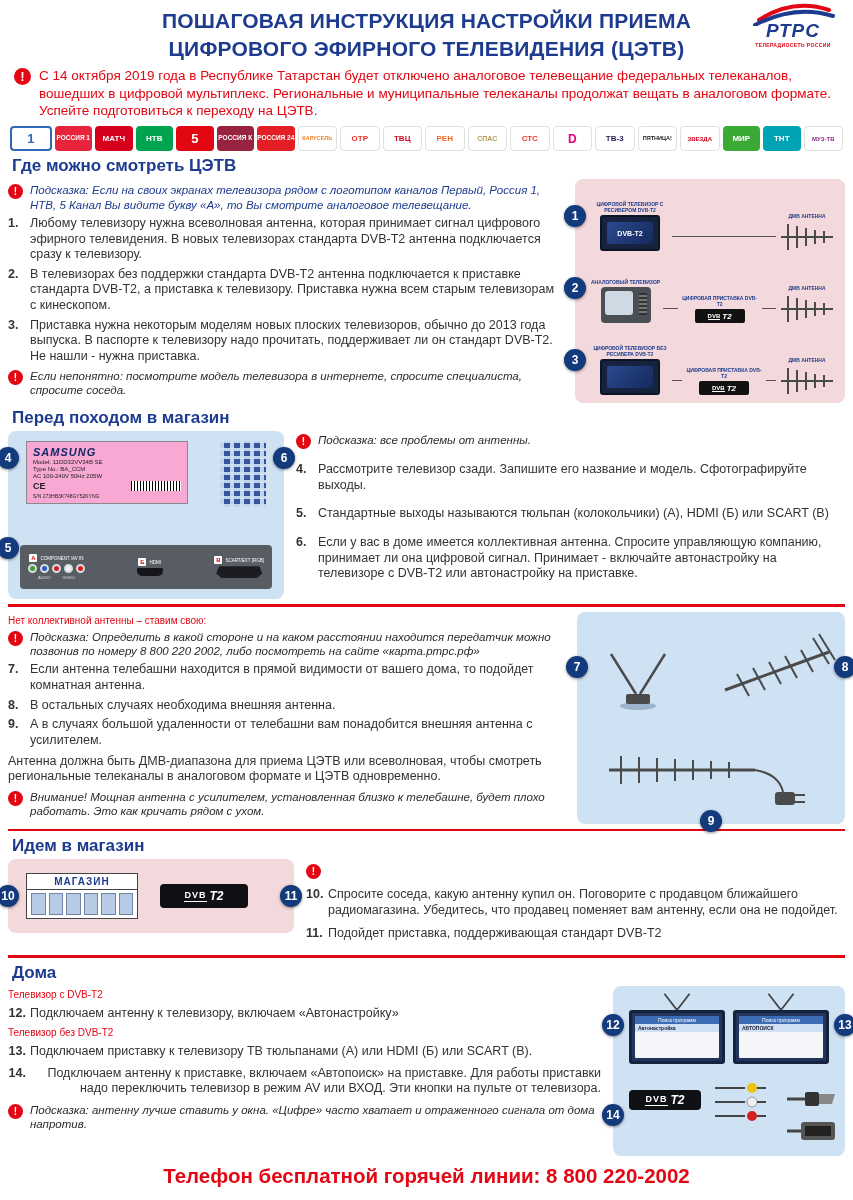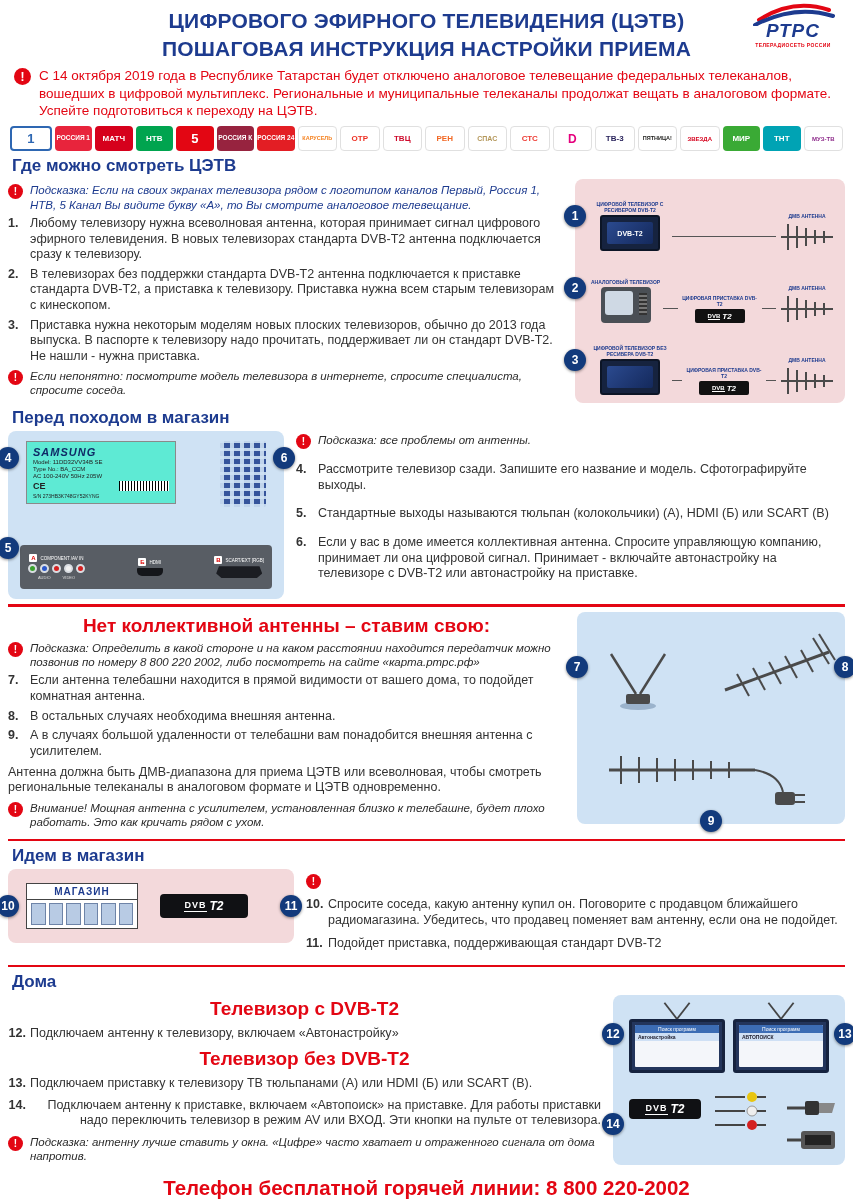--- a/index.html
+++ b/index.html
@@ -26,21 +26,21 @@
   .row{display:flex;margin:0 8px;gap:12px;}
   .col-text{flex:1;min-width:0;}
   .item{display:flex;gap:4px;margin:4px 0;}
   .item .inum{font-weight:bold;color:#333;min-width:18px;font-size:12.5px;}
   .item p{margin:0;font-size:12.5px;color:#333;line-height:1.25;}
   .tip{display:flex;gap:7px;margin:4px 0;align-items:flex-start;}
   .tip p{margin:0;font-size:11.5px;font-style:italic;color:#2b2b2b;line-height:1.25;}
   .tip.tip-blue p{color:#1d3b8f;}
   .tip .warn-icon{width:15px;height:15px;font-size:10px;}
   .note{margin:5px 0;font-size:12.5px;color:#333;line-height:1.25;}
-  .red-sub{color:#e30613;font-weight:bold;font-size:19px;margin:3px 0;text-align:center;}
+  .red-sub{color:#e30613;font-weight:normal;font-size:10px;margin:3px 0;}
   .red-line{height:2.5px;background:#e30613;margin:5px 8px;}
 
   .panel{border-radius:8px;position:relative;flex:0 0 auto;}
   .pink{background:#f3d9db;}
   .blue{background:#cfe2f4;}
   .num{position:absolute;width:22px;height:22px;border-radius:50%;background:#123a7c;color:#fff;font-weight:bold;font-size:12px;display:flex;align-items:center;justify-content:center;box-shadow:0 1px 3px rgba(0,0,0,.45);z-index:2;}
 
   
   .s1-panel{width:270px;min-height:224px;padding:4px 10px 4px 16px;box-sizing:border-box;display:flex;flex-direction:column;justify-content:space-around;}
   .diag-row{display:flex;align-items:flex-end;gap:3px;height:68px;padding-bottom:4px;}
@@ -53,21 +53,21 @@
   .crt-tv .scr{width:28px;height:24px;background:#cfd9e4;border-radius:3px;}
   .crt-tv:before{content:"";position:absolute;right:4px;top:6px;width:8px;height:22px;background:repeating-linear-gradient(#333 0 2px,#777 2px 4px);}
   .stb{width:50px;height:14px;background:#111;border-radius:2px;color:#fff;display:flex;align-items:center;justify-content:center;gap:2px;}
   .stb .d1{font-size:6px;font-weight:bold;border-bottom:1px solid #fff;}
   .stb .d2{font-size:8px;font-weight:bold;font-style:italic;}
   .ant{width:56px;height:30px;}
   .ant line{stroke:#4a4a4a;stroke-width:2;}
 
   
   .s2-panel{width:276px;height:168px;}
-  .samsung-label{position:absolute;left:18px;top:10px;width:150px;background:#5eead4;border:1px solid #8a8a8a;padding:4px 6px;box-sizing:border-box;}
+  .samsung-label{position:absolute;left:18px;top:10px;width:162px;background:#f9a8d4;border:1px solid #8a8a8a;padding:4px 6px;box-sizing:border-box;}
   .sl-brand{font-weight:bold;font-style:italic;color:#0f2a66;font-size:11px;letter-spacing:1px;}
   .sl-line{font-size:6px;color:#222;margin-top:1px;}
   .sl-row{display:flex;justify-content:space-between;align-items:center;margin-top:2px;}
   .sl-ce{font-size:9px;font-weight:bold;color:#222;}
   .barcode{width:50px;height:10px;background:repeating-linear-gradient(90deg,#000 0 1px,#fff 1px 3px);display:inline-block;}
   .sl-serial{font-size:5px;color:#222;margin-top:2px;}
   .building{position:absolute;right:18px;top:10px;width:46px;height:66px;border-radius:2px;background-color:#35549b;background-image:repeating-linear-gradient(90deg,rgba(207,226,244,.9) 0 4px,transparent 4px 10px),repeating-linear-gradient(0deg,rgba(207,226,244,.9) 0 3px,transparent 3px 8px);}
   .conn-strip{position:absolute;left:12px;right:12px;bottom:10px;height:44px;background:#585d64;border-radius:4px;display:flex;align-items:center;justify-content:space-between;padding:2px 8px;box-sizing:border-box;}
   .conn-group{display:flex;flex-direction:column;align-items:center;gap:2px;}
   .conn-head{display:flex;gap:3px;align-items:center;}
@@ -119,22 +119,22 @@
   .s5-text .item{margin:6px 0;text-align:right;}
 
   
   .footer{text-align:center;color:#e30613;font-weight:bold;font-size:20.5px;margin-top:8px;}
 </style>
 </head>
 <body>
 
 <div class="header">
   <div class="title">
+    <div>ПОШАГОВАЯ ИНСТРУКЦИЯ НАСТРОЙКИ ПРИЕМА</div>
     <div>ЦИФРОВОГО ЭФИРНОГО ТЕЛЕВИДЕНИЯ (ЦЭТВ)</div>
-    <div>ПОШАГОВАЯ ИНСТРУКЦИЯ НАСТРОЙКИ ПРИЕМА</div>
   </div>
   <div class="logo">
     <svg width="84" height="24" viewBox="0 0 84 24">
       <path d="M8 18 Q42 -4 78 8" fill="none" stroke="#e30613" stroke-width="4" stroke-linecap="round"></path>
       <path d="M4 23 Q44 2 82 14" fill="none" stroke="#1d3b8f" stroke-width="4" stroke-linecap="round"></path>
     </svg>
     <div class="logo-name">РТРС</div>
     <div class="logo-tag">ТЕЛЕРАДИОСЕТЬ РОССИИ</div>
   </div>
 </div>

